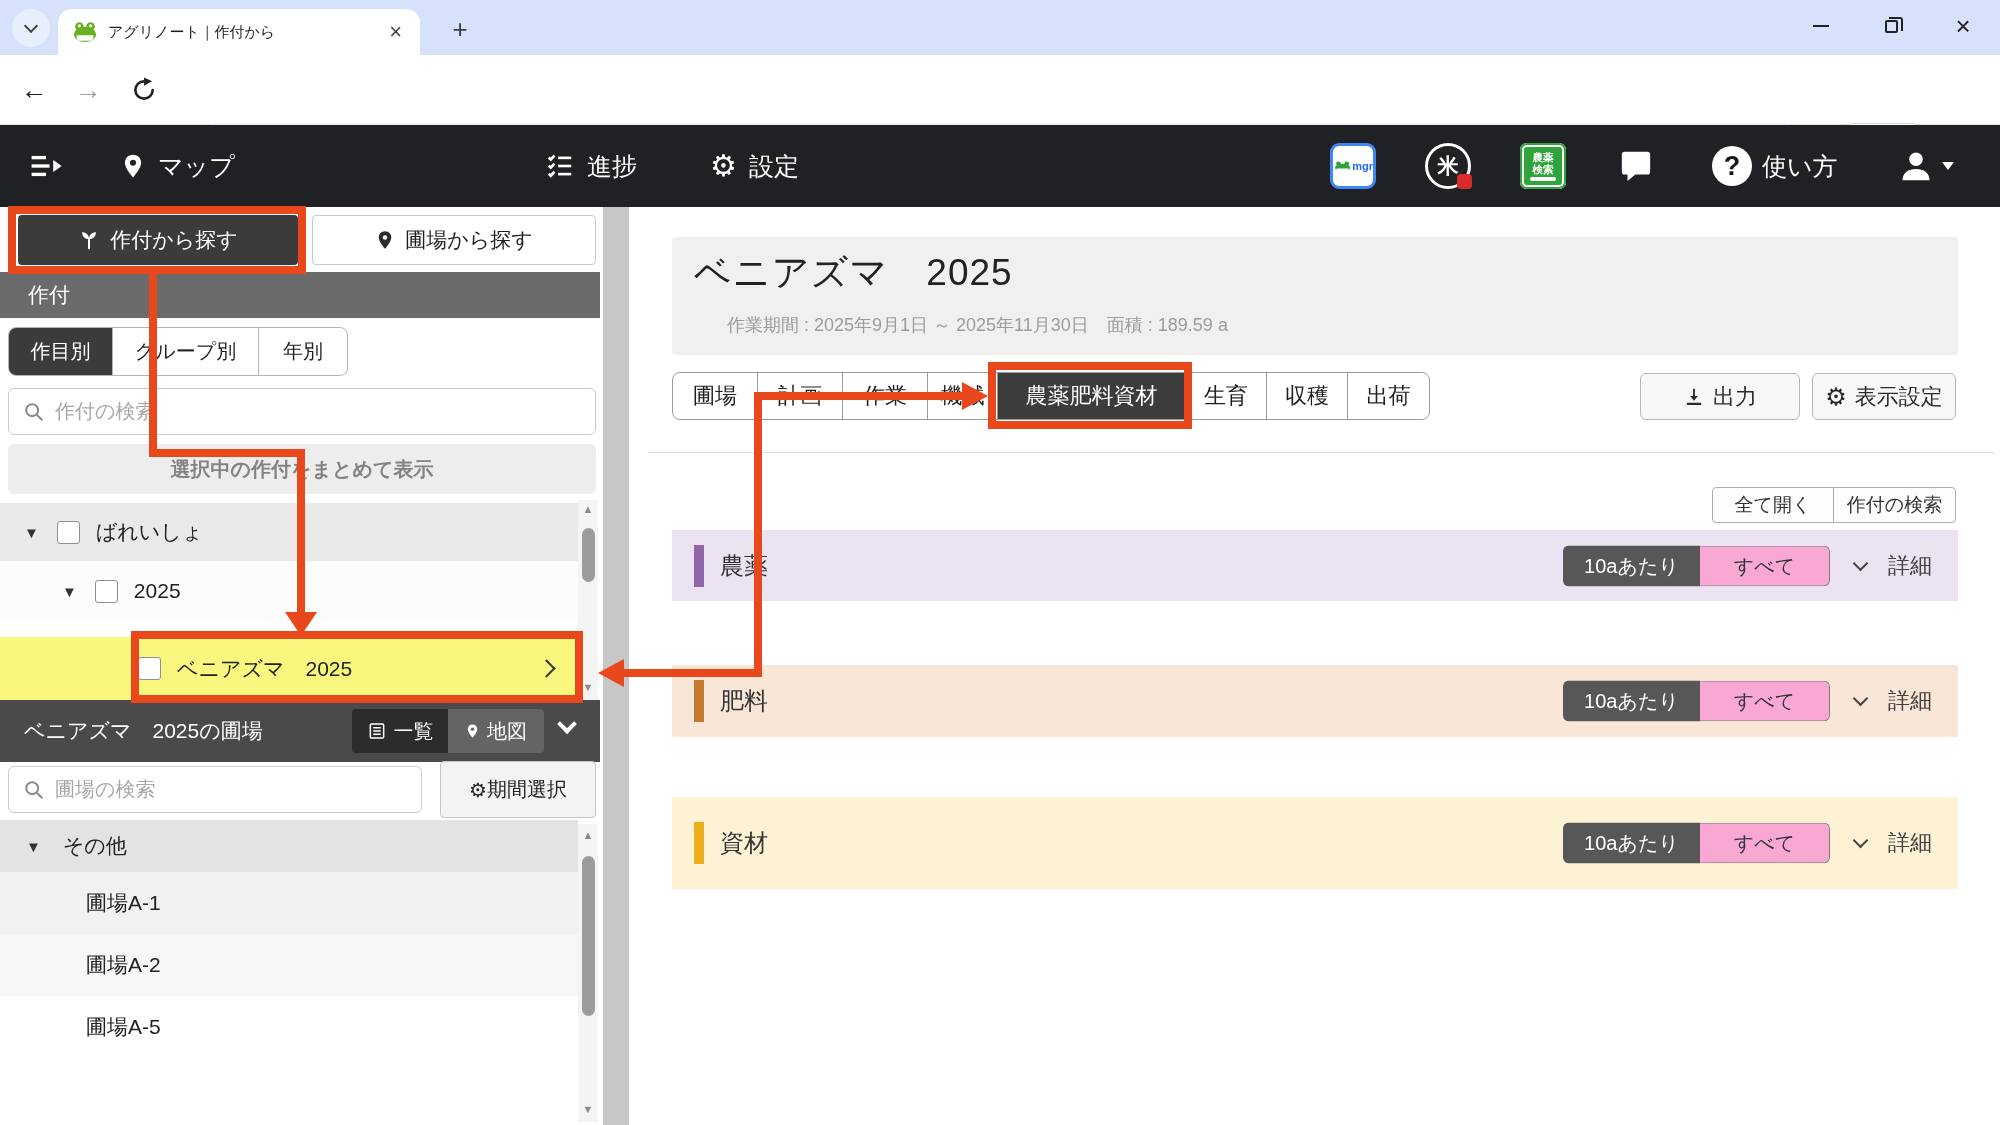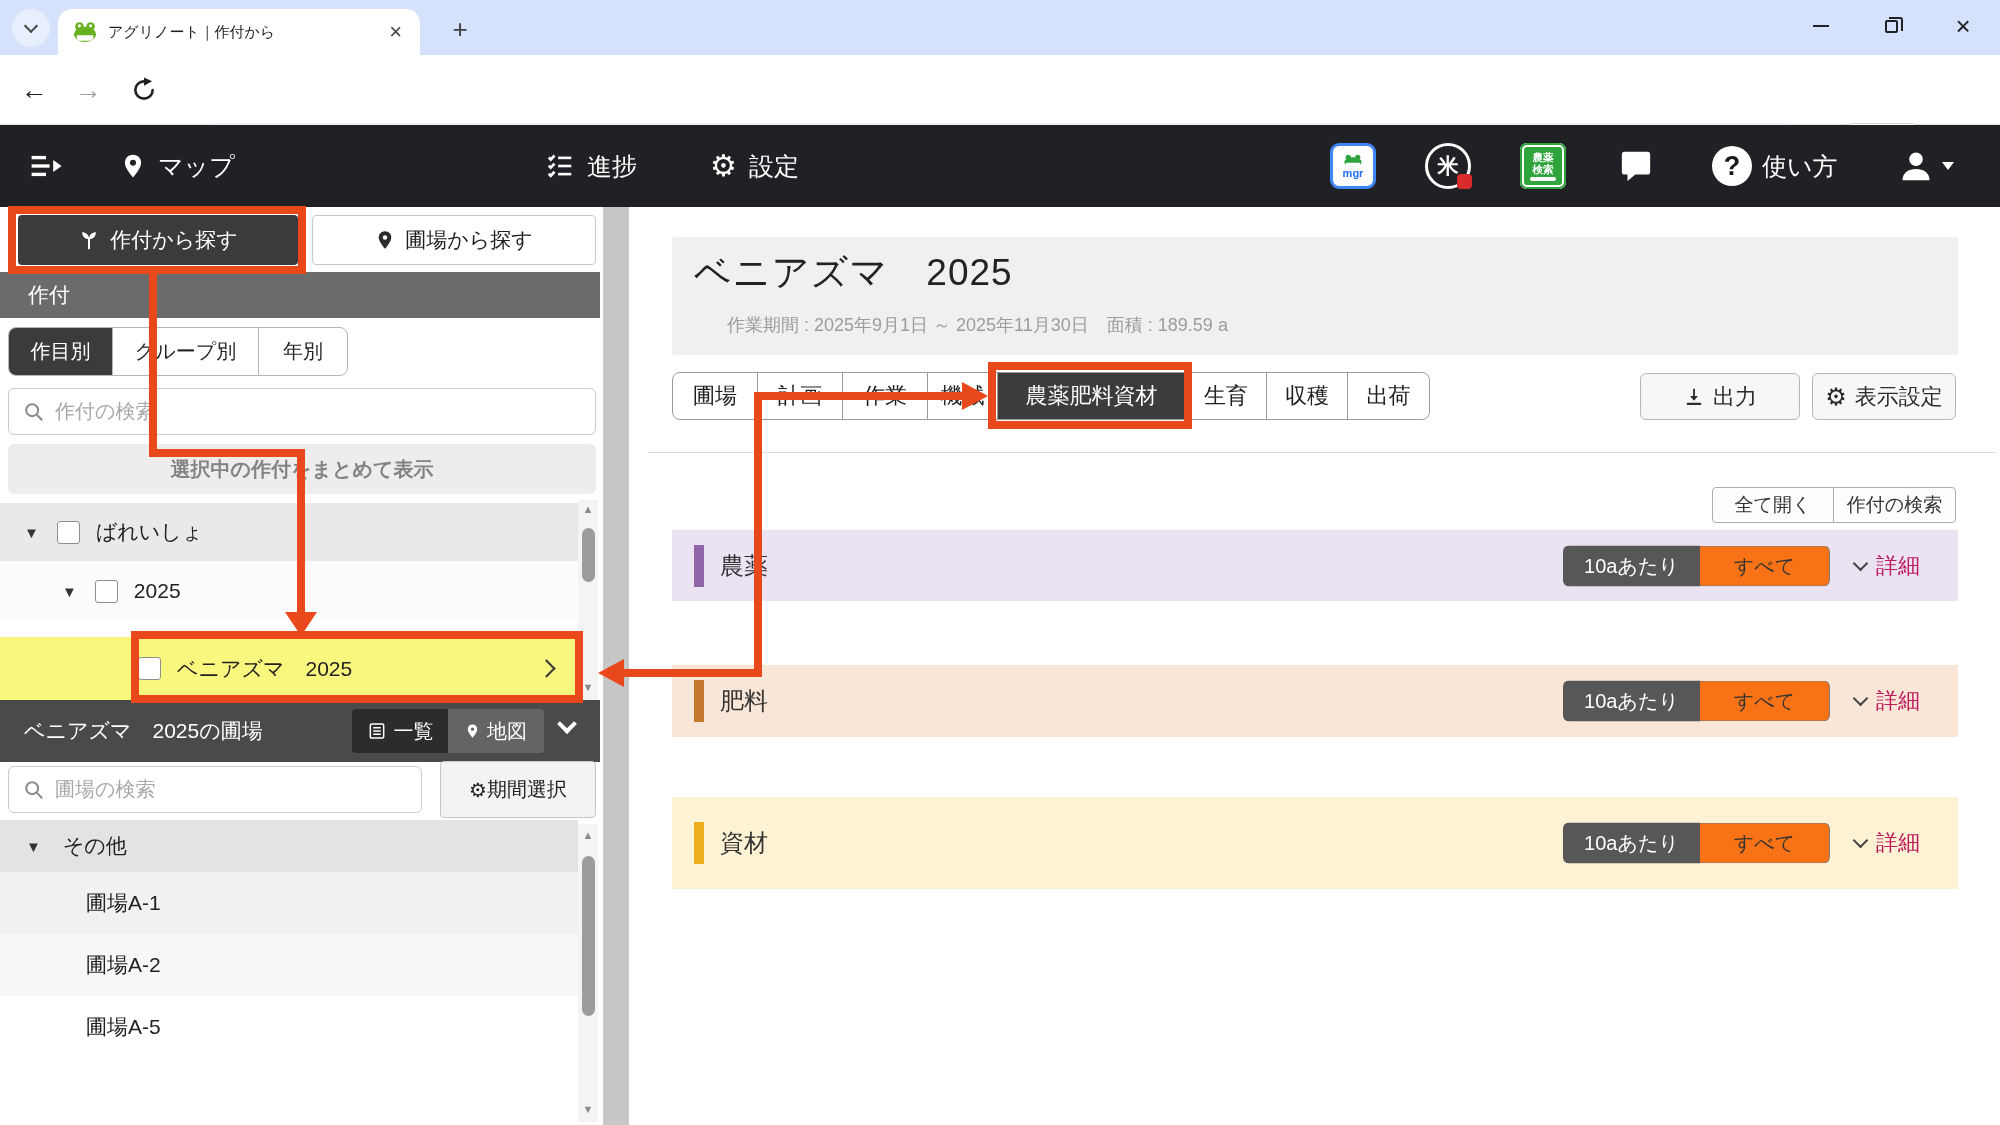--- a/index.html
+++ b/index.html
@@ -32,21 +32,21 @@
   .guest-icon:before { content:""; position:absolute; left:5.5px; top:2.5px; width:8px; height:8px; border-radius:50%; border:2px solid #1a73e8; }
   .guest-icon:after { content:""; position:absolute; left:2px; top:12px; width:15px; height:8px; border-radius:8px 8px 0 0; border:2px solid #1a73e8; border-bottom:none; }
   .guest-label { font-size:17px; color:#3c4043; }
   .kebab { position:absolute; left:1950px; top:76px; width:6px; }
   .kebab i { display:block; width:4.5px; height:4.5px; border-radius:50%; background:#3c4043; margin:4px auto; }
 
   
   .appnav { position:absolute; left:0; top:125px; width:2000px; height:82px; background:#1f2125; }
   .nav-item { position:absolute; top:0; height:82px; display:flex; align-items:center; gap:12px; color:#fff; font-size:25px; }
   .badge { position:absolute; top:18px; width:46px; height:46px; }
-  .mgr-badge { background:#fff; border:3px solid #3f86f7; border-radius:9px; display:flex; flex-direction:column; align-items:center; justify-content:center; }
+  .mgr-badge { background:#fff; border:3px solid #3f86f7; border-radius:9px; display:flex; flex-direction:row; align-items:center; justify-content:center; }
   .mgr-label { font-size:11px; font-weight:bold; color:#1d6ef2; line-height:1; margin-top:1px; }
   .rice-badge { border:3.5px solid #fff; border-radius:50%; display:flex; align-items:center; justify-content:center; position:absolute; }
   .rice-char { color:#fff; font-size:21px; font-weight:bold; }
   .rice-dot { position:absolute; right:-4px; bottom:-3px; width:15px; height:15px; border-radius:4px; background:#d92b2b; }
   .book-badge { background:#2fa43c; border-radius:7px; display:flex; flex-direction:column; align-items:center; justify-content:center; box-shadow:inset 0 0 0 2px #2fa43c, inset 0 0 0 4px #fff; }
   .book-line { color:#fff; font-size:10.5px; font-weight:bold; line-height:1.15; }
   .book-bar { width:26px; height:4px; background:#fff; border-radius:2px; margin-top:2px; }
   .q-circle { width:40px; height:40px; border-radius:50%; background:#fff; color:#17181a; font-size:27px; font-weight:bold; display:flex; align-items:center; justify-content:center; }
   .caret-down { width:0; height:0; border-left:6.5px solid transparent; border-right:6.5px solid transparent; border-top:8px solid #fff; }
 
@@ -90,22 +90,22 @@
   .main-divider { position:absolute; left:648px; top:452px; width:1347px; height:1px; background:#dcdcdc; }
   .expand-group { position:absolute; left:1712px; top:487px; height:36px; display:flex; border:1px solid #adadad; border-radius:4px; overflow:hidden; background:#fdfdfd; }
   .expand-cell { width:121px; display:flex; align-items:center; justify-content:center; font-size:19px; color:#333; }
   .expand-cell:first-child { border-right:1px solid #adadad; }
   .cat-row { position:absolute; left:672px; width:1286px; }
   .cat-accent { position:absolute; left:22px; top:50%; transform:translateY(-50%); width:10px; height:42px; }
   .cat-label { position:absolute; left:48px; top:50%; transform:translateY(-50%); font-size:24px; color:#333; }
   .unit-group { position:absolute; left:891px; top:50%; transform:translateY(-50%); height:41px; display:flex; border-radius:6px; overflow:hidden; }
   .unit-cell { display:flex; align-items:center; justify-content:center; font-size:20px; }
   .unit-cell.dark { width:137px; background:#575757; color:#fff; }
-  .unit-cell.light { width:130px; background:#f97316; color:#333; border:1px solid #7d7d7d; border-left:none; border-radius:0 6px 6px 0; }
-  .detail { position:absolute; left:1183px; top:50%; transform:translateY(-50%); display:flex; align-items:center; gap:10px; font-size:22px; color:#be185d; }
+  .unit-cell.light { width:130px; background:#f9a8d4; color:#333; border:1px solid #7d7d7d; border-left:none; border-radius:0 6px 6px 0; }
+  .detail { position:absolute; left:1183px; top:50%; transform:translateY(-50%); display:flex; align-items:center; gap:22px; font-size:22px; color:#404040; }
   .chev-down-d { display:inline-block; width:11px; height:11px; border:solid #444; border-width:0 0 2.5px 2.5px; transform:rotate(-45deg); margin-top:-5px; }
   .gear-glyph { font-size:24px; line-height:1; }
 
   
   .ann { position:absolute; z-index:60; }
   .ann-rect { border:8px solid #e8481c; background:transparent; }
   .ann-line { background:#e8481c; }
   .arr-down { width:0; height:0; border-left:16px solid transparent; border-right:16px solid transparent; border-top:24px solid #e8481c; }
   .arr-left { width:0; height:0; border-top:14px solid transparent; border-bottom:14px solid transparent; border-right:26px solid #e8481c; }
   .arr-right { width:0; height:0; border-top:14px solid transparent; border-bottom:14px solid transparent; border-left:26px solid #e8481c; }

